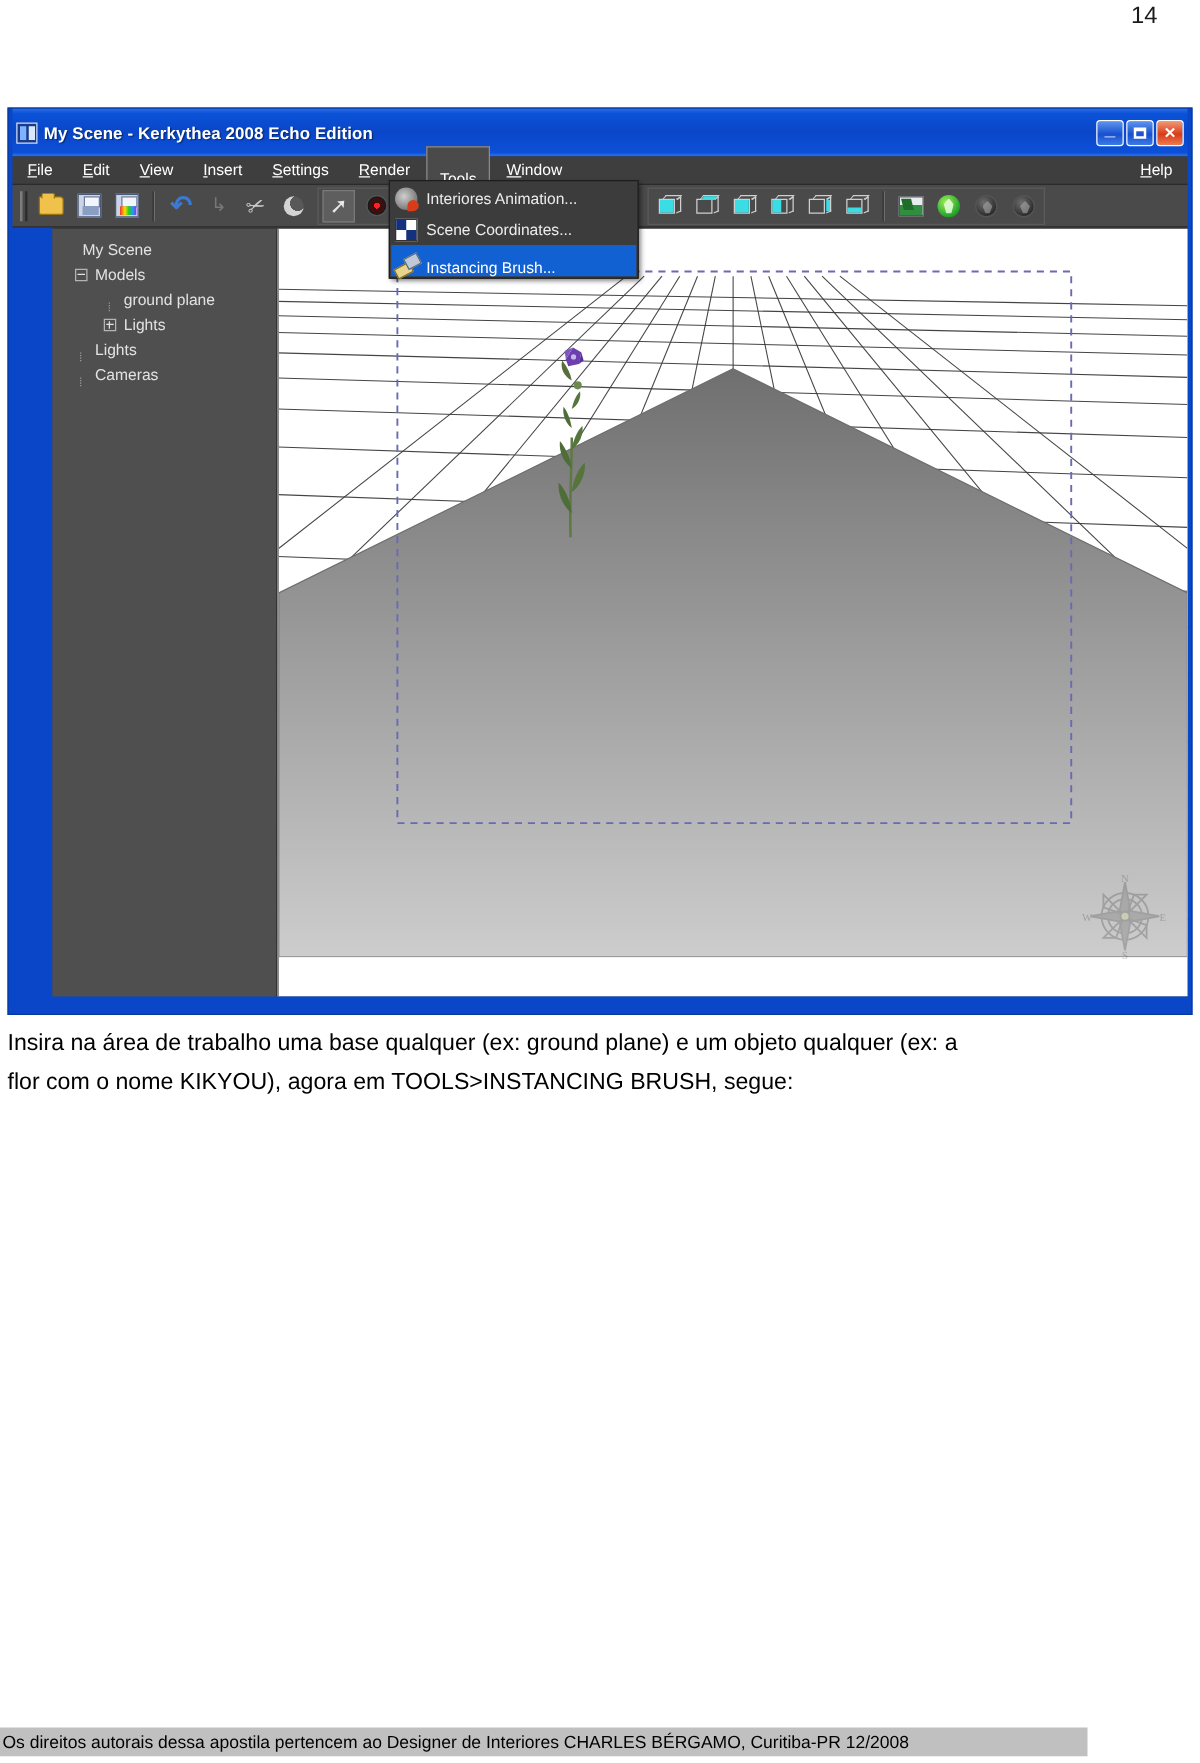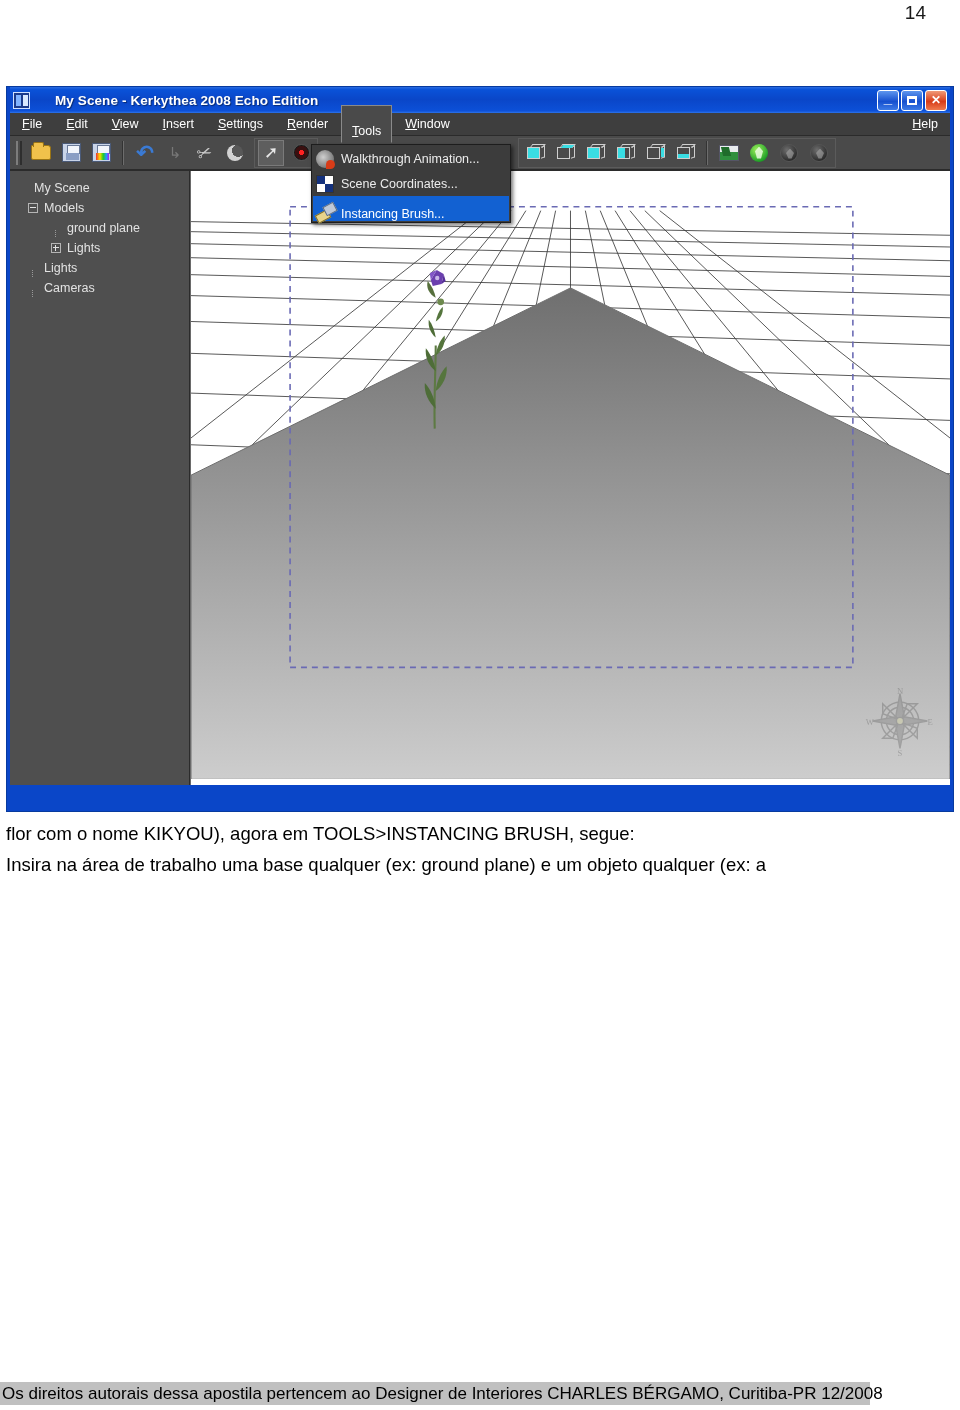--- a/index.html
+++ b/index.html
@@ -23,25 +23,24 @@
   #app-window {
     position: absolute; left: 6px; top: 86px;
     width: 948px; height: 726px;
     background: #0a46c8;
     border: 1px solid #073a9e;
     padding: 0 3px 3px 3px;
   }
 
   
   #title-bar {
-    height: 26px;
+    height: 38px;
     background: linear-gradient(to bottom,#2a6ce0 0%,#0a52d8 10%,#0a46c8 48%,#0c50d8 92%,#2f74e8 100%);
     display: flex; align-items: center;
     padding-left: 3px;
-    gap: 20px;
   }
   #app-icon {
     width: 17px; height: 17px; flex: 0 0 17px;
     background: #1a3a8c;
     border: 1px solid #cfe0ff;
     margin-right: 5px;
     position: relative; overflow: hidden;
   }
   #app-icon::before {
     content:""; position:absolute; left:2px; top:2px;
@@ -187,20 +186,21 @@
   .dd-ic.brush::before { content:""; position:absolute; left:0px; top:9px; width:12px; height:7px;
     background:#e8d48a; border:1px solid #7a6a28; transform: rotate(-28deg); }
   .dd-ic.brush::after { content:""; position:absolute; left:8px; top:1px; width:10px; height:8px;
     background:#bfc9d8; border:1px solid #5a6a80; transform: rotate(-28deg); }
 
   
   #work-area {
     display: flex; height: 615px;
     background: #4f4f4f;
     border-top: 1px solid #2b2b2b;
+    margin-left: 32px;
   }
   #sidebar {
     width: 180px; flex: 0 0 180px;
     background: #4f4f4f;
     border-right: 1px solid #2b2b2b;
     padding: 7px 0 0 8px;
     overflow: hidden;
   }
   .tree-row { display: flex; align-items: center; height: 20px;
     color: #e2e2e2; font-size: 12.5px; white-space: nowrap; }
@@ -250,21 +250,21 @@
   
   #body-copy {
     position: absolute; left: 6px; top: 818px; width: 944px;
     font-size: 18.5px; line-height: 31px; color: #000000;
   }
 
   
   #footer {
     position: absolute; left: 0; top: 1382px; width: 870px;
     background: #c0c0c0;
-    color: #000; font-size: 17px; line-height: 21px;
+    color: #000; font-size: 14px; line-height: 21px;
     padding: 1px 2px;
     white-space: nowrap;
   }
 </style>
 </head>
 <body>
 
 <div id="page-number">14</div>
 
 <div id="app-window">
@@ -515,30 +515,30 @@
         <text x="50" y="98" font-size="12" fill="#4a4a4a" text-anchor="middle" font-family="'Liberation Serif',serif">S</text>
         <text x="92" y="55" font-size="12" fill="#4a4a4a" text-anchor="middle" font-family="'Liberation Serif',serif">E</text>
         <text x="8" y="55" font-size="12" fill="#4a4a4a" text-anchor="middle" font-family="'Liberation Serif',serif">W</text>
       </svg>
     </div>
   </div>
 
 </div>
 
 <div id="body-copy">
+  <div>Insira na área de trabalho uma base qualquer (ex: ground plane) e um objeto qualquer (ex: a</div>
   <div>flor com o nome KIKYOU), agora em TOOLS&gt;INSTANCING BRUSH, segue:</div>
-  <div>Insira na área de trabalho uma base qualquer (ex: ground plane) e um objeto qualquer (ex: a</div>
 </div>
 
 <div id="footer">Os direitos autorais dessa apostila pertencem ao Designer de Interiores CHARLES BÉRGAMO, Curitiba-PR 12/2008</div>
 
 <div id="tools-menu">
     <div class="dd-item">
       <span class="dd-ic walk"></span>
-      <span>Walkthrough Animation...</span>
+      <span>Interiores Animation...</span>
     </div>
     <div class="dd-item">
       <span class="dd-ic bmp"></span>
       <span>Scene Coordinates...</span>
     </div>
     <div class="dd-item selected">
       <span class="dd-ic brush"></span>
       <span>Instancing Brush...</span>
     </div>
   </div>

